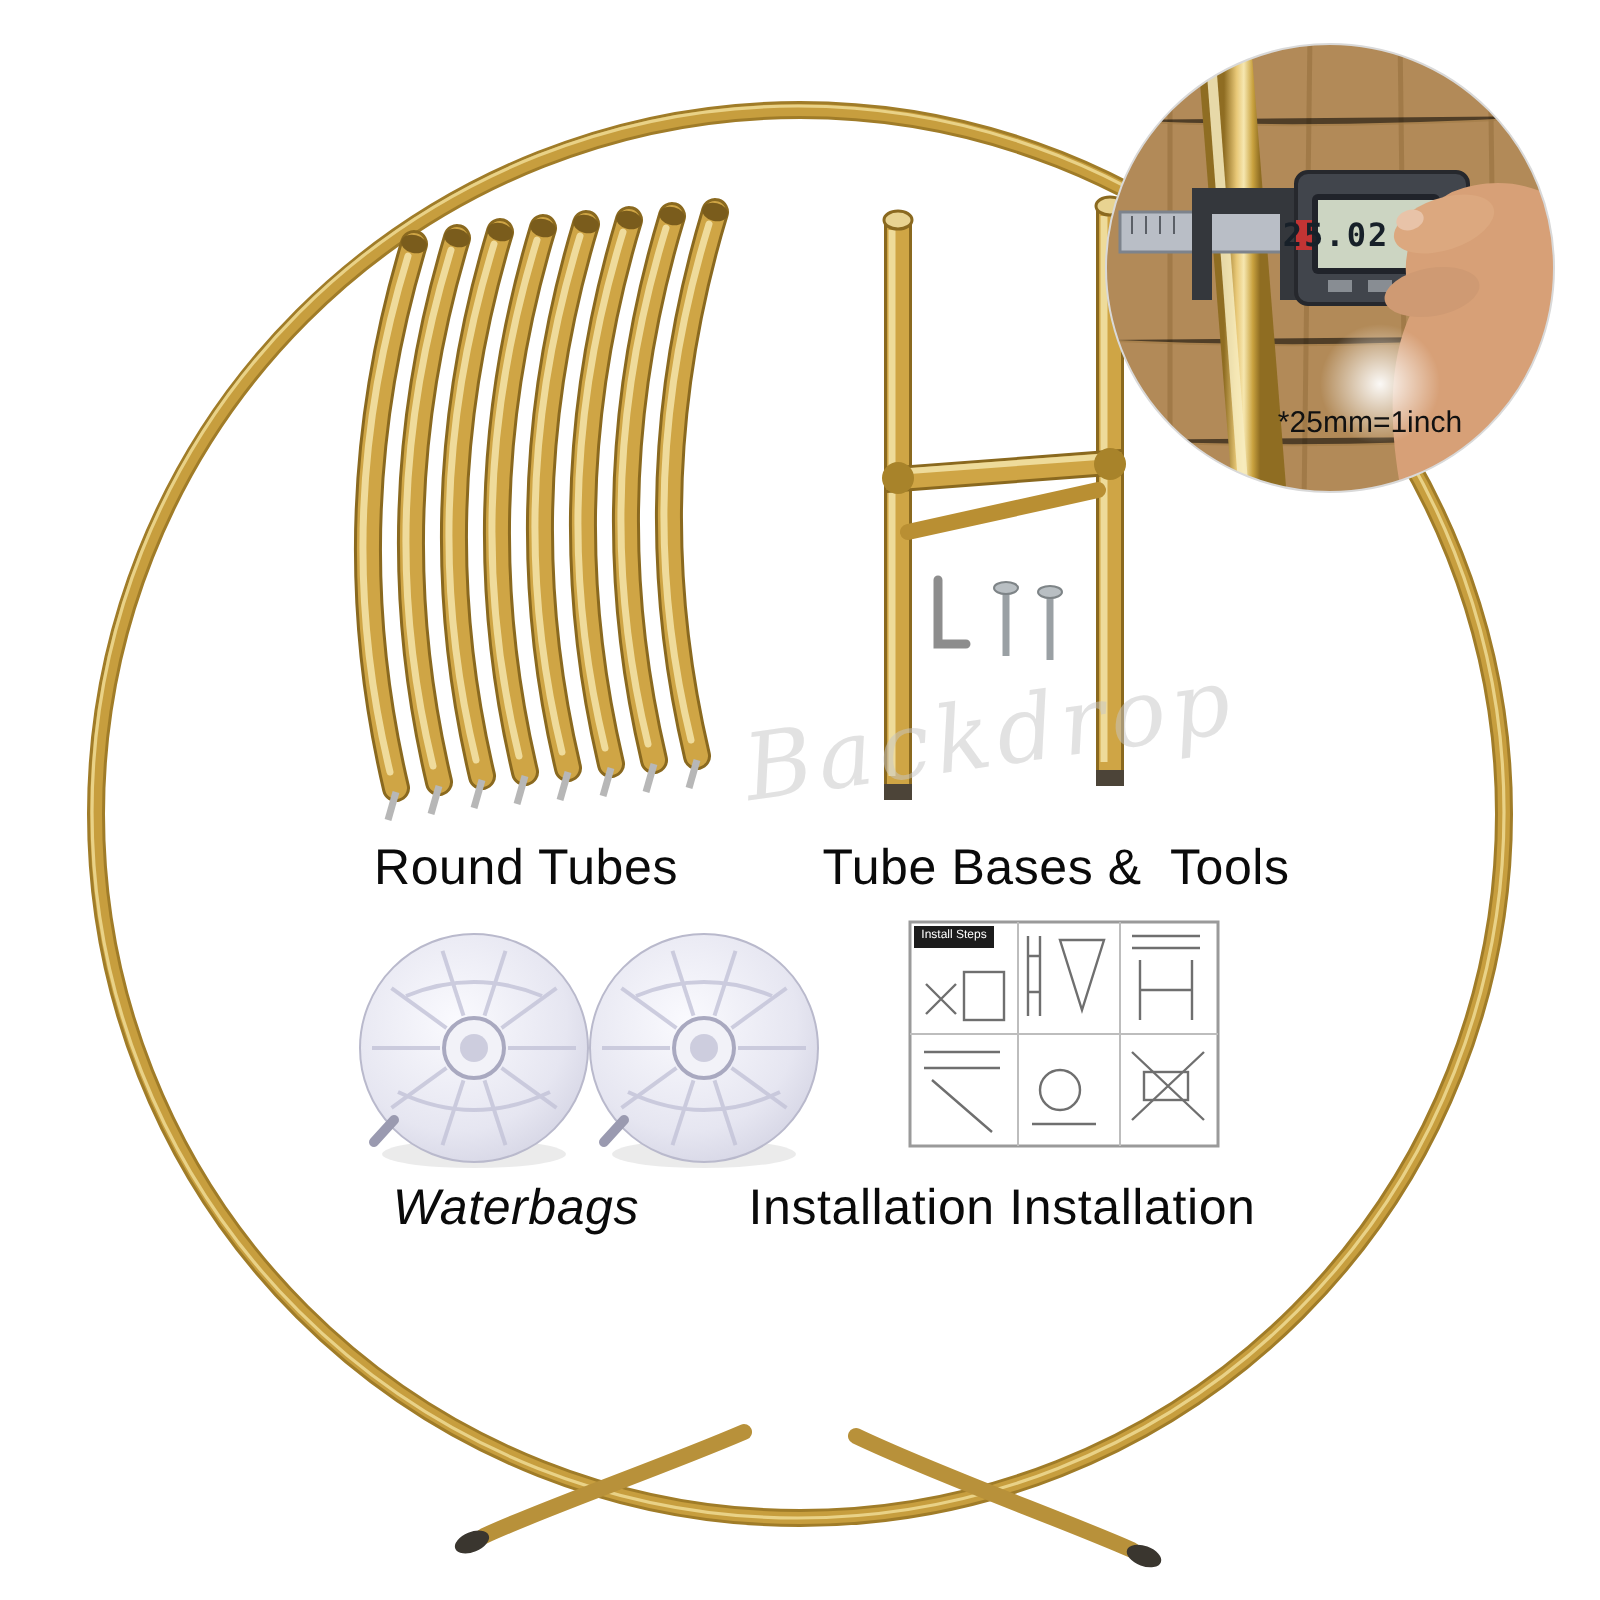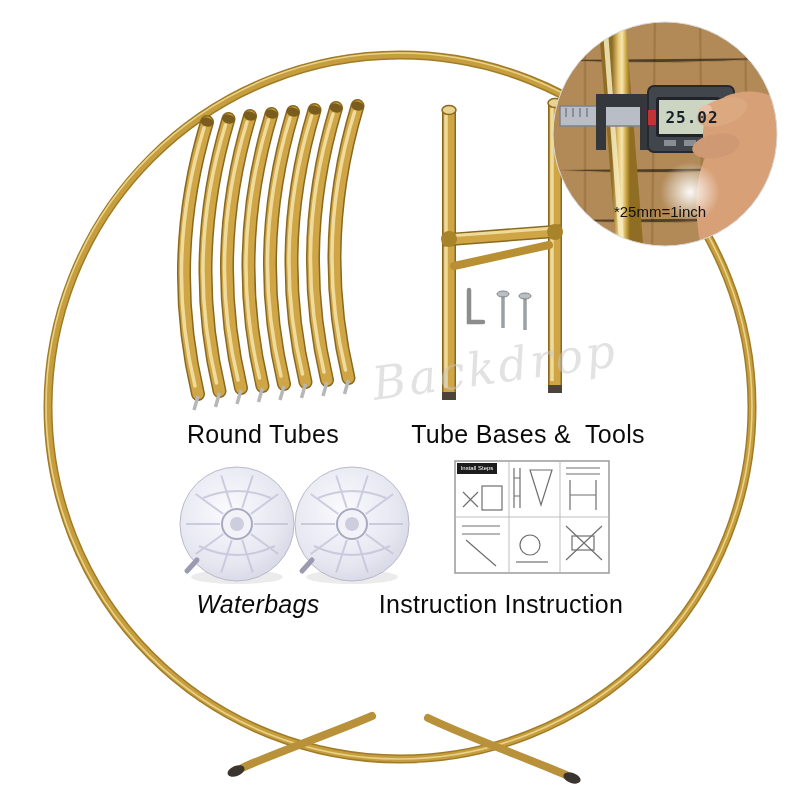--- a/index.html
+++ b/index.html
@@ -1,21 +1,21 @@
 <!DOCTYPE html>
 <html><head>
 <meta charset="utf-8">
 <style>
   html,body{margin:0;padding:0;background:#ffffff;}
   .stage{position:relative;width:800px;height:800px;background:#ffffff;overflow:hidden;
          font-family:"Liberation Sans",sans-serif;}
   .stage svg{position:absolute;left:0;top:0;}
   .lbl{position:absolute;transform:translateX(-50%);font-size:25px;color:#0a0a0a;
        white-space:pre;letter-spacing:0.3px;}
-  .note{position:absolute;transform:translateX(-50%);font-size:15px;color:#111;font-weight:400;}
+  .note{position:absolute;transform:translateX(-50%);font-size:15px;color:#111;font-weight:400;margin-left:25px;}
   .lcd{position:absolute;transform:translateX(-50%);font-family:"DejaVu Sans Mono",monospace;
        font-size:16px;font-weight:bold;color:#172029;letter-spacing:1px;}
   .watermark{position:absolute;transform:translateX(-50%) rotate(-8deg);
        font-family:"DejaVu Serif",serif;font-style:italic;font-size:46px;
        color:#c6c6c6;opacity:0.5;letter-spacing:3px;}
   .sheet-title{position:absolute;background:#1c1c1c;color:#fff;font-size:6px;line-height:1.15;
        padding:2px 3px;width:34px;text-align:center;}
 </style>
 </head>
 <body>
@@ -200,23 +200,23 @@
 
       <circle cx="690" cy="192" r="30" fill="url(#flash)"></circle>
     </g>
     <circle cx="665" cy="134" r="112" fill="none" stroke="#d9d9d9" stroke-width="1"></circle>
   </g>
 </svg>
 
 <div class="lbl" style="left:263px;top:420px;">Round Tubes</div>
 <div class="lbl" style="left:528px;top:420px;">Tube Bases &amp;  Tools</div>
 <div class="lbl" style="left:258px;top:590px;font-style:italic;">Waterbags</div>
-<div class="lbl" style="left:501px;top:590px;">Instruction Instruction</div>
+<div class="lbl" style="left:501px;top:590px;">Installation Installation</div>
 
 <div class="note" style="left:660px;top:203px;">*25mm=1inch</div>
 
-<div class="lcd" style="left:692px;top:108px;">25.02</div>
+<div class="lcd" style="left:668px;top:108px;">25.02</div>
 
 <div class="sheet-title" style="left:457px;top:463px;">Install Steps</div>
 
 <div class="watermark" style="left:495px;top:340px;">Backdrop</div>
 
 </div>
 
 </body></html>

